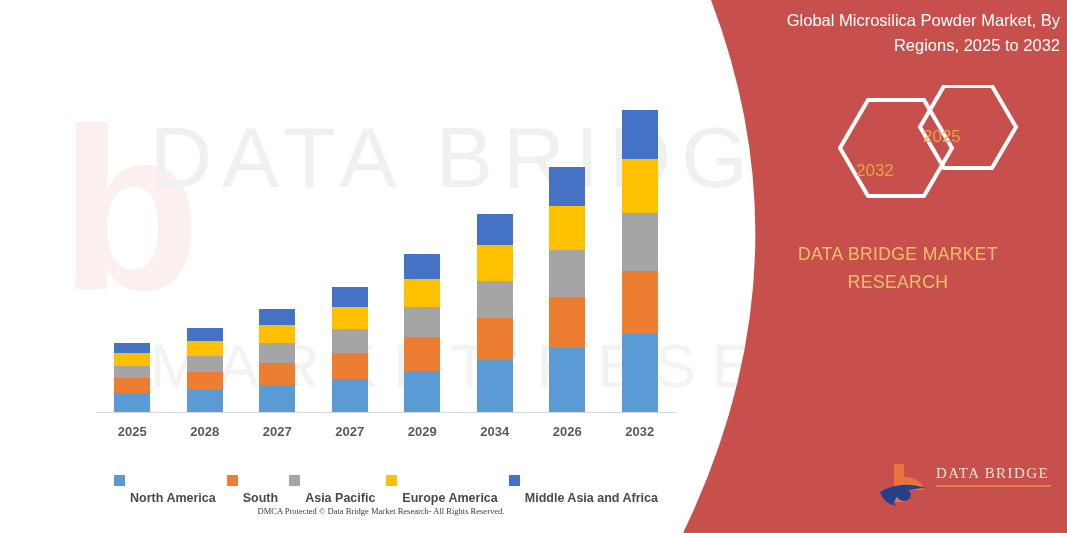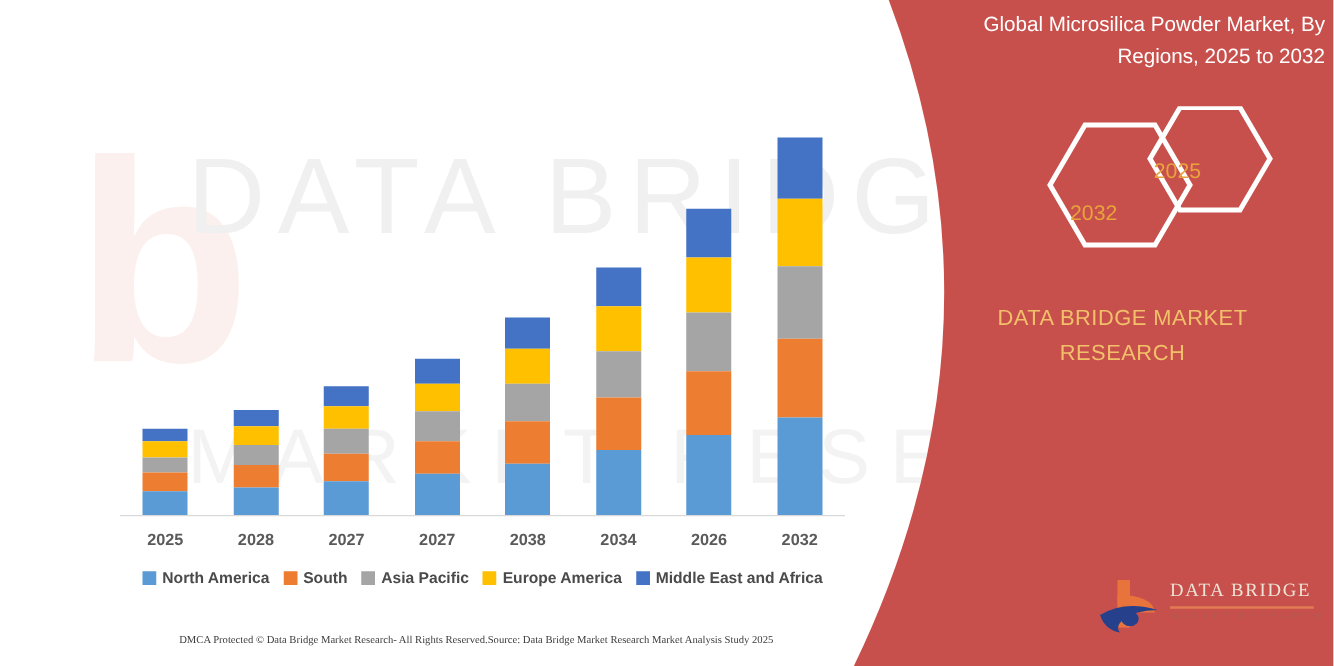--- a/index.html
+++ b/index.html
@@ -153,20 +153,21 @@
   .legend-swatch {
     width: 11px;
     height: 11px;
     flex: 0 0 auto;
   }
   .legend-label {
     font-size: 12.5px;
     font-weight: bold;
     color: #4a4a4a;
     font-family: "Liberation Sans", sans-serif;
+    margin-top: 36px;
   }
 
   
   .footer {
     position: absolute;
     left: 86px;
     top: 506px;
     width: 590px;
     display: flex;
     justify-content: center;
@@ -360,21 +361,21 @@
             <div class="seg" style="height: 48.9054px; background: rgb(68, 114, 196);"></div>
           </div>
         </div>
       </div>
 
     <div class="x-labels">
         <div class="x-label">2025</div>
         <div class="x-label">2028</div>
         <div class="x-label">2027</div>
         <div class="x-label">2027</div>
-        <div class="x-label">2038</div>
+        <div class="x-label">2029</div>
         <div class="x-label">2034</div>
         <div class="x-label">2026</div>
         <div class="x-label">2032</div>
       </div>
 
     <div class="legend">
         <div class="legend-item">
           <span class="legend-swatch" style="background: rgb(91, 155, 213);"></span>
           <span class="legend-label">North America</span>
         </div>
@@ -385,27 +386,26 @@
         <div class="legend-item">
           <span class="legend-swatch" style="background: rgb(165, 165, 165);"></span>
           <span class="legend-label">Asia Pacific</span>
         </div>
         <div class="legend-item">
           <span class="legend-swatch" style="background: rgb(255, 192, 0);"></span>
           <span class="legend-label">Europe America</span>
         </div>
         <div class="legend-item">
           <span class="legend-swatch" style="background: rgb(68, 114, 196);"></span>
-          <span class="legend-label">Middle East and Africa</span>
+          <span class="legend-label">Middle Asia and Africa</span>
         </div>
       </div>
 
     <div class="footer">
       <div class="footer-text">DMCA Protected © Data Bridge Market Research- All Rights Reserved.</div>
-      <div class="footer-text">Source: Data Bridge Market Research  Market Analysis Study 2025</div>
     </div>
   </div>
 
   <svg class="red-panel" viewBox="0 0 1067 533" preserveAspectRatio="none">
     <path d="M 1067 0 L 1067 533 L 683 533 Q 812 266 711 0 Z" fill="#C8504C"></path>
   </svg>
 
   <div class="red-content">
 
     <div class="panel-title">Global Microsilica Powder Market, By Regions, 2025 to 2032</div>

